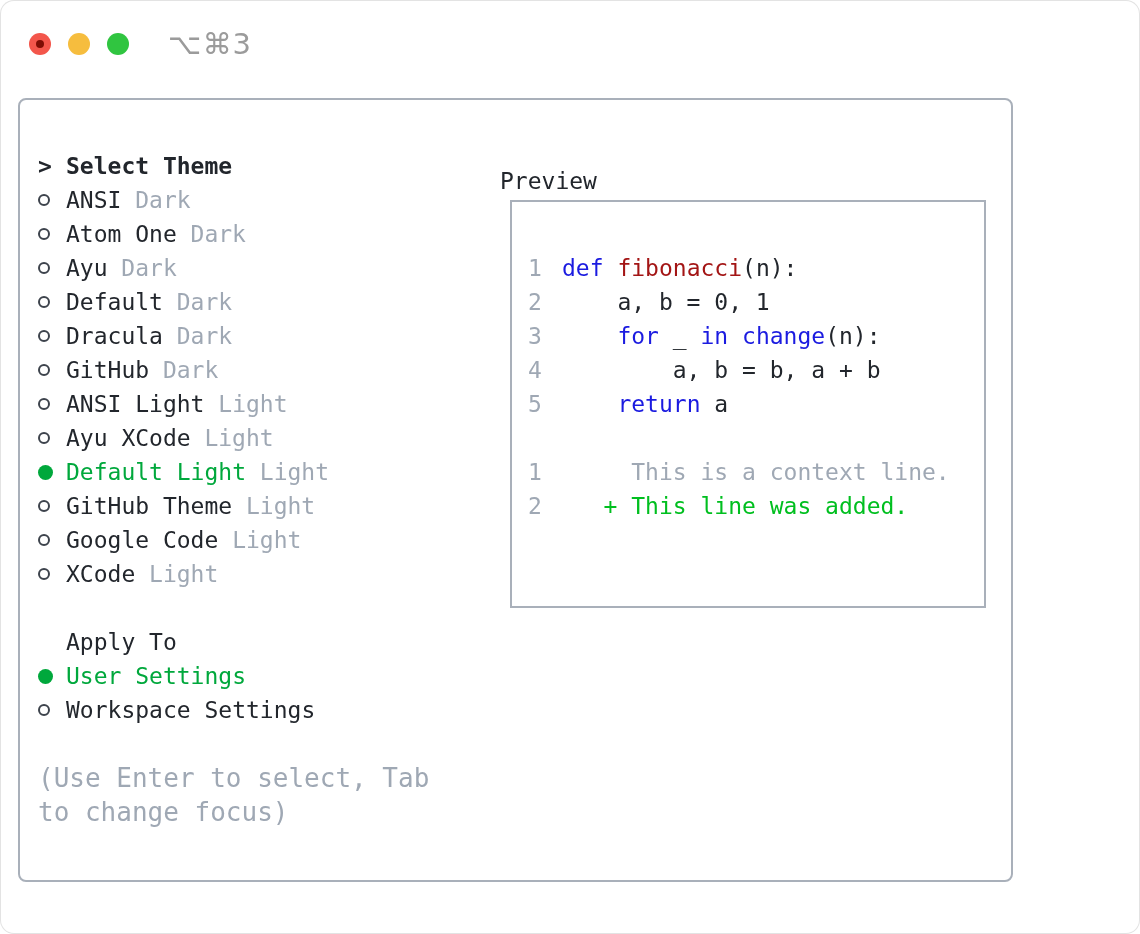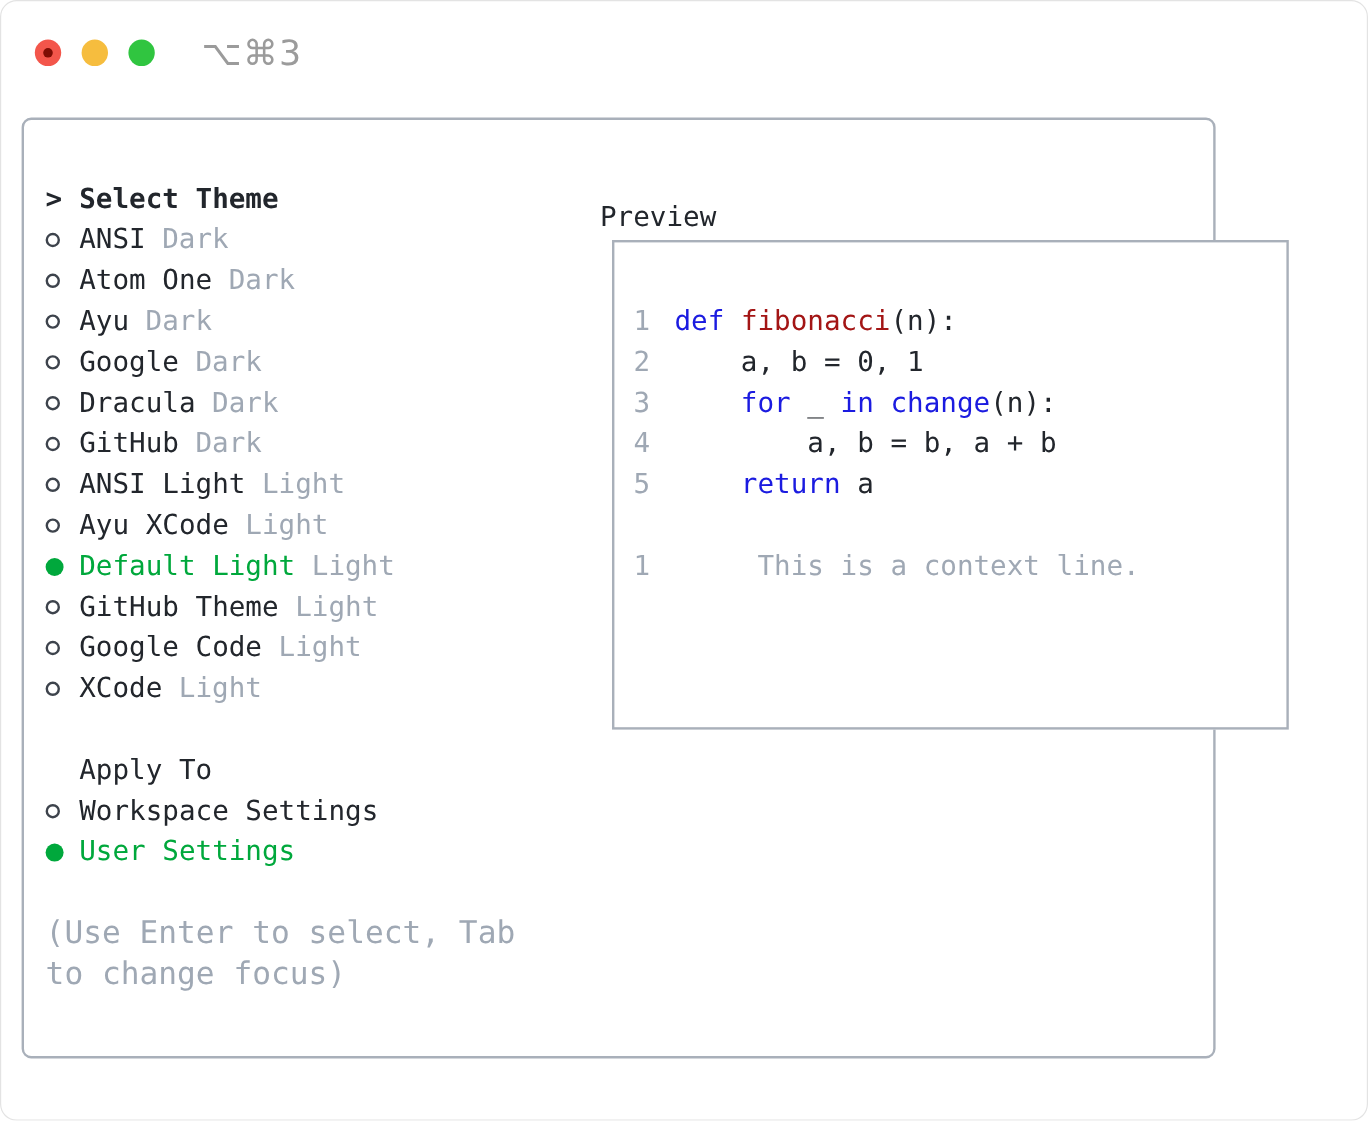--- a/index.html
+++ b/index.html
@@ -73,21 +73,21 @@
   }
 
   
   .preview-head {
     position: absolute; left: 480px; top: 49px;
     height: 34px; line-height: 34px;
     font-size: 23px; font-weight: normal; color: var(--text); margin-top: 15px;
   }
   .preview-box {
     position: absolute; left: 490px; top: 100px;
-    width: 564px; height: 408px;
+    width: 476px; height: 408px;
     border: 2px solid var(--panel_border);
     background: #fff;
     padding: 49px 0 0 16px;
     overflow: hidden;
   }
   .pline { height: 34px; line-height: 34px; font-size: 23px; white-space: pre; }
   .pline .num {
     display: inline-block; width: 14px; margin-right: 20px;
     color: var(--muted);
   }
@@ -137,21 +137,21 @@
             <span class="marker">
               <span class="ring"></span>
             </span>
             <span class="name">Ayu</span>
             <span class="variant">Dark</span>
           </div>
           <div class="row">
             <span class="marker">
               <span class="ring"></span>
             </span>
-            <span class="name">Google</span>
+            <span class="name">Default</span>
             <span class="variant">Dark</span>
           </div>
           <div class="row">
             <span class="marker">
               <span class="ring"></span>
             </span>
             <span class="name">Dracula</span>
             <span class="variant">Dark</span>
           </div>
           <div class="row">
@@ -206,45 +206,46 @@
         </div>
 
       <div class="spacer"></div>
 
       <div class="row">
         <span class="marker"></span>
         <span class="name">Apply To</span>
       </div>
 
       <div id="apply-list">
+          <div class="row selected">
+            <span class="marker">
+              <span class="dot"></span>
+            </span>
+            <span class="name">User Settings</span>
+          </div>
           <div class="row">
             <span class="marker">
               <span class="ring"></span>
             </span>
             <span class="name">Workspace Settings</span>
-          </div>
-          <div class="row selected">
-            <span class="marker">
-              <span class="dot"></span>
-            </span>
-            <span class="name">User Settings</span>
           </div>
         </div>
 
       <div class="spacer"></div>
 
       <div class="hint">(Use Enter to select, Tab to change focus)</div>
     </div>
 
     <div class="preview-head">Preview</div>
 
     <div class="preview-box" id="preview-box">
         <div class="pline"><span class="num">1</span><span class="tok-kw">def</span><span class="tok-code"> </span><span class="tok-fn">fibonacci</span><span class="tok-code">(n):</span></div>
         <div class="pline"><span class="num">2</span><span class="tok-code">    a, b = 0, 1</span></div>
         <div class="pline"><span class="num">3</span><span class="tok-code">    </span><span class="tok-kw">for</span><span class="tok-code"> _ </span><span class="tok-kw">in</span><span class="tok-code"> </span><span class="tok-kw">change</span><span class="tok-code">(n):</span></div>
         <div class="pline"><span class="num">4</span><span class="tok-code">        a, b = b, a + b</span></div>
         <div class="pline"><span class="num">5</span><span class="tok-code">    </span><span class="tok-kw">return</span><span class="tok-code"> a</span></div>
         <div class="pline"><span class="num"></span></div>
         <div class="pline"><span class="num">1</span><span class="tok-ctx">     This is a context line.</span></div>
+        <div class="pline"><span class="num">2</span><span class="tok-add">   + This line was added.</span></div>
       </div>
 
   </div>
 </div>
 
 </body></html>

